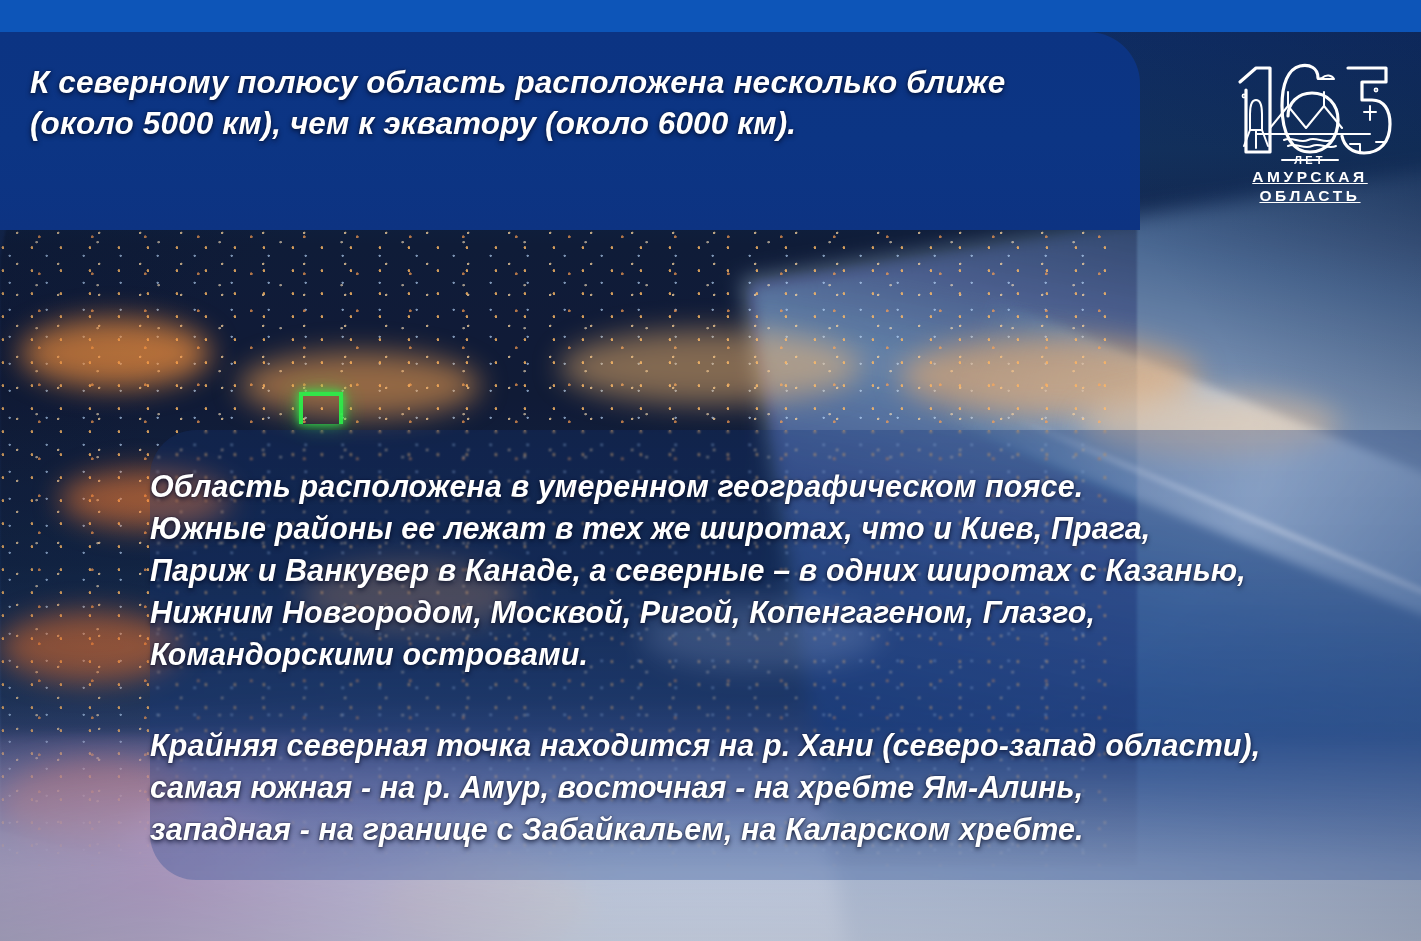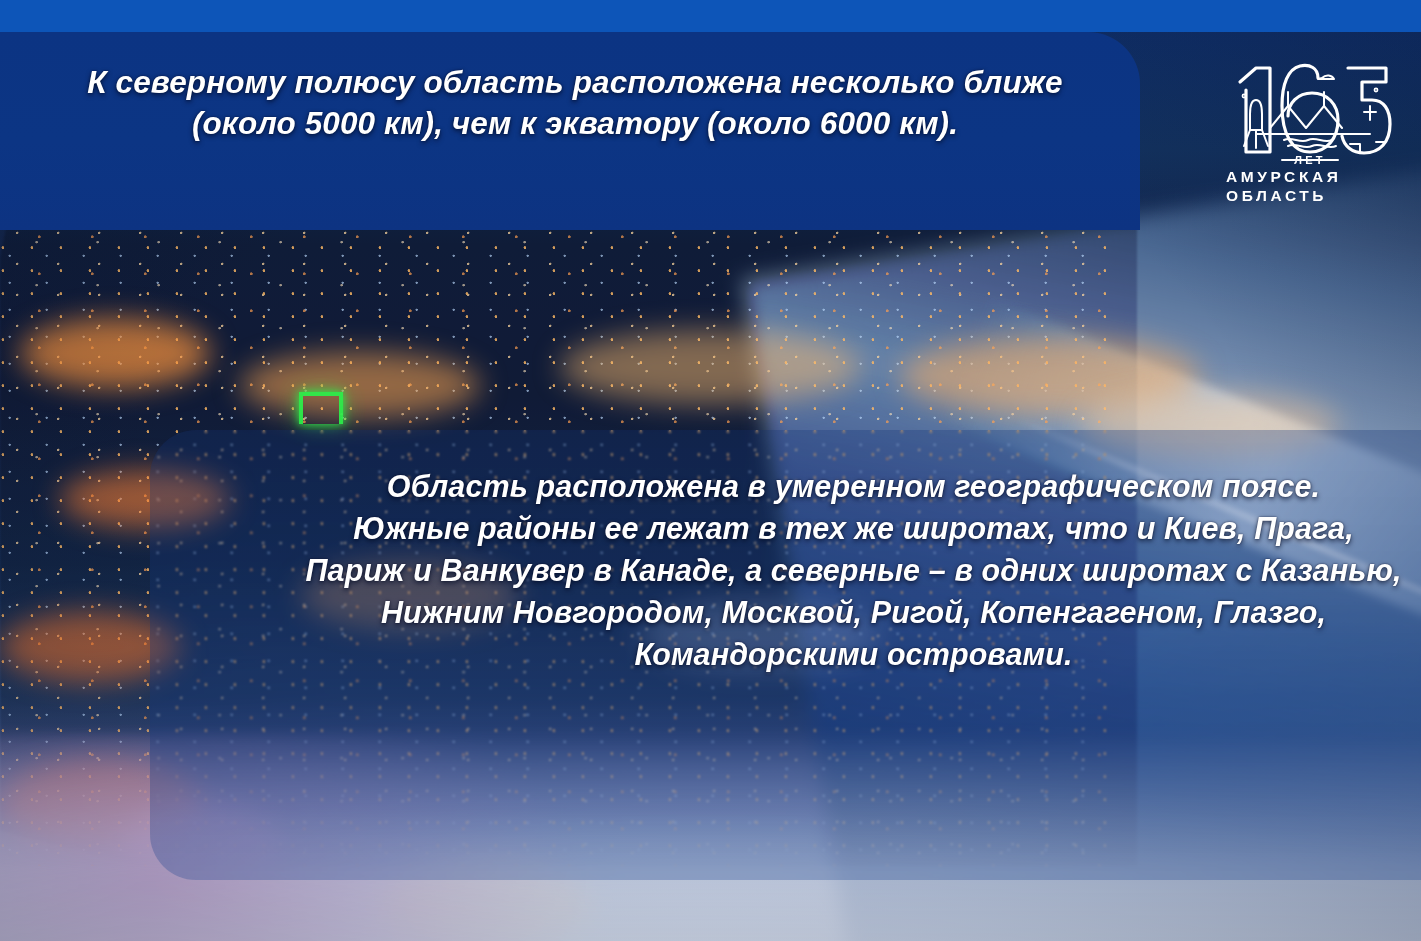--- a/index.html
+++ b/index.html
@@ -139,21 +139,21 @@
     border-radius: 46px 0 0 46px;
     backdrop-filter: blur(1px);
   }
 
   
   .tx {
     position: absolute;
     color: #ffffff;
     font-style: italic;
     font-weight: bold;
-    text-align: center;
+    text-align: left;
     line-height: 1.30;
     text-shadow: 0 2px 5px rgba(0,10,35,.75), 0 0 2px rgba(0,10,35,.6);
     white-space: pre-line;
     letter-spacing: .1px;
   }
   #block-1 {
     left: 30px; top: 62px; width: 1090px;
     font-size: 31.5px;
   }
   #block-2 {
@@ -173,25 +173,27 @@
 
   
   .logo {
     position: absolute;
     left: 1226px; top: 56px;
     width: 168px; height: 160px;
     color: #ffffff;
   }
   .logo-mark { display:block; width: 168px; height: 112px; }
   .logo-word {
+    text-align: center;
     font-size: 15.5px;
     font-weight: bold;
     letter-spacing: 3.6px;
     line-height: 1.22;
     color: #ffffff;
+    text-decoration: underline;
   }
 </style>
 </head>
 <body>
 
 <div id="slide">
 
   <div class="photo">
     <div class="photo-base"></div>
 
@@ -227,20 +229,23 @@
   <div class="tx" id="block-1">К северному полюсу область расположена несколько ближе
 (около 5000 км), чем к экватору (около 6000 км).</div>
 
 
   <div class="tx" id="block-3">Область расположена в умеренном географическом поясе.
 Южные районы ее лежат в тех же широтах, что и Киев, Прага,
 Париж и Ванкувер в Канаде, а северные – в одних широтах с Казанью,
 Нижним Новгородом, Москвой, Ригой, Копенгагеном, Глазго,
 Командорскими островами.</div>
 
+  <div class="tx" id="block-4">Крайняя северная точка находится на р. Хани (северо-запад области),
+самая южная - на р. Амур, восточная - на хребте Ям-Алинь,
+западная - на границе с Забайкальем, на Каларском хребте.</div>
 
   <div class="logo">
     <svg class="logo-mark" viewBox="0 0 168 112">
       <g fill="none" stroke="#ffffff" stroke-width="3.2" stroke-linecap="round" stroke-linejoin="round">
 
         <path d="M20 34 L20 96 L44 96 L44 12 L30 12 L14 26"></path>
 
         <path d="M92 22 C92 12 84 8 74 10 C62 13 56 28 56 50 C56 78 66 96 84 96
                  C101 96 112 82 112 64 C112 48 101 37 86 37 C72 37 62 47 62 60"></path>
 

